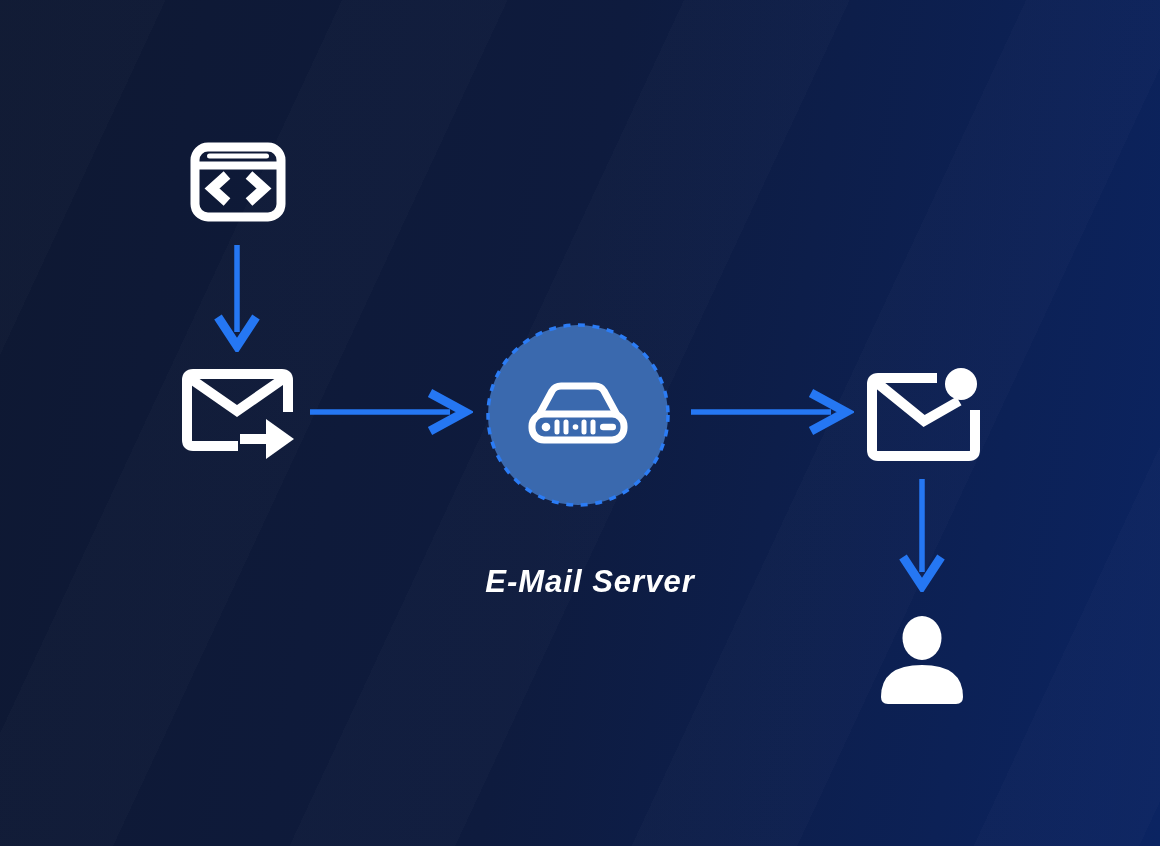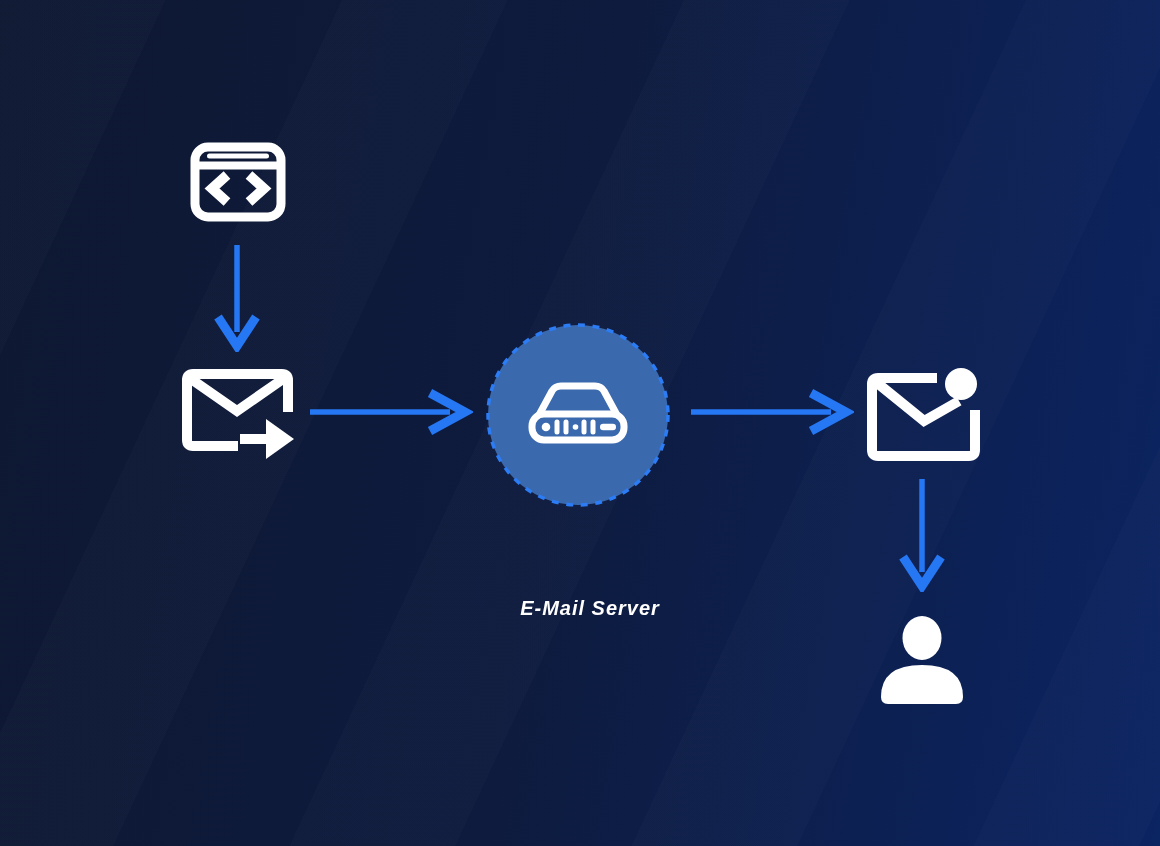--- a/index.html
+++ b/index.html
@@ -16,26 +16,25 @@
       linear-gradient(100deg, #0e1832 0%, #0e1b3e 48%, #0b2462 100%);
   }
   .abs { position: absolute; }
   .node-label {
     position: absolute;
     left: 420px;
     top: 564px;
     width: 340px;
     text-align: center;
     color: #ffffff;
-    font-size: 20px;
+    font-size: 31px;
     font-weight: 700;
     font-style: italic;
     letter-spacing: 1px;
     white-space: nowrap;
-    margin-top: 33px;
   }
 </style>
 </head>
 <body>
 
 <div class="canvas">
 
   <svg class="abs" style="left:190px; top:142px;" width="96" height="80" viewBox="0 0 96 80">
     <rect x="5" y="5" width="86" height="70" rx="13" fill="none" stroke="#ffffff" stroke-width="9"></rect>
     <rect x="17" y="11.5" width="62" height="5" rx="2.5" fill="#ffffff"></rect>

